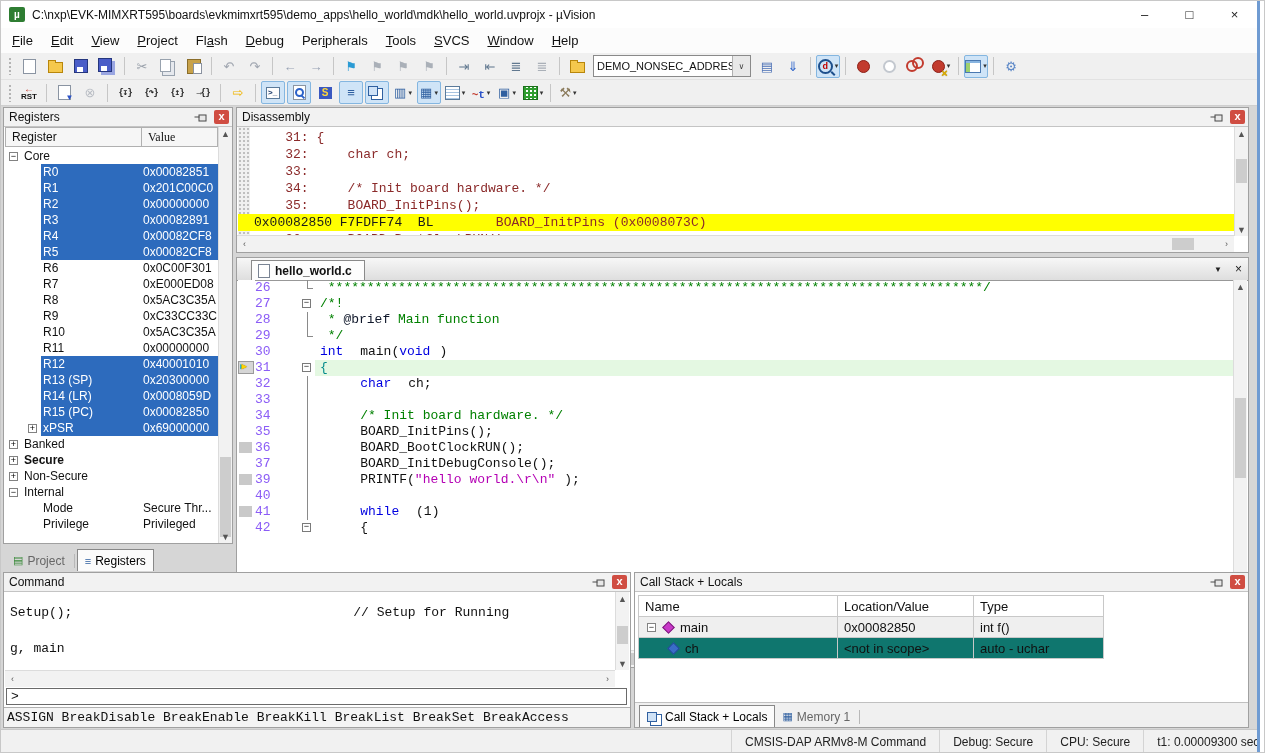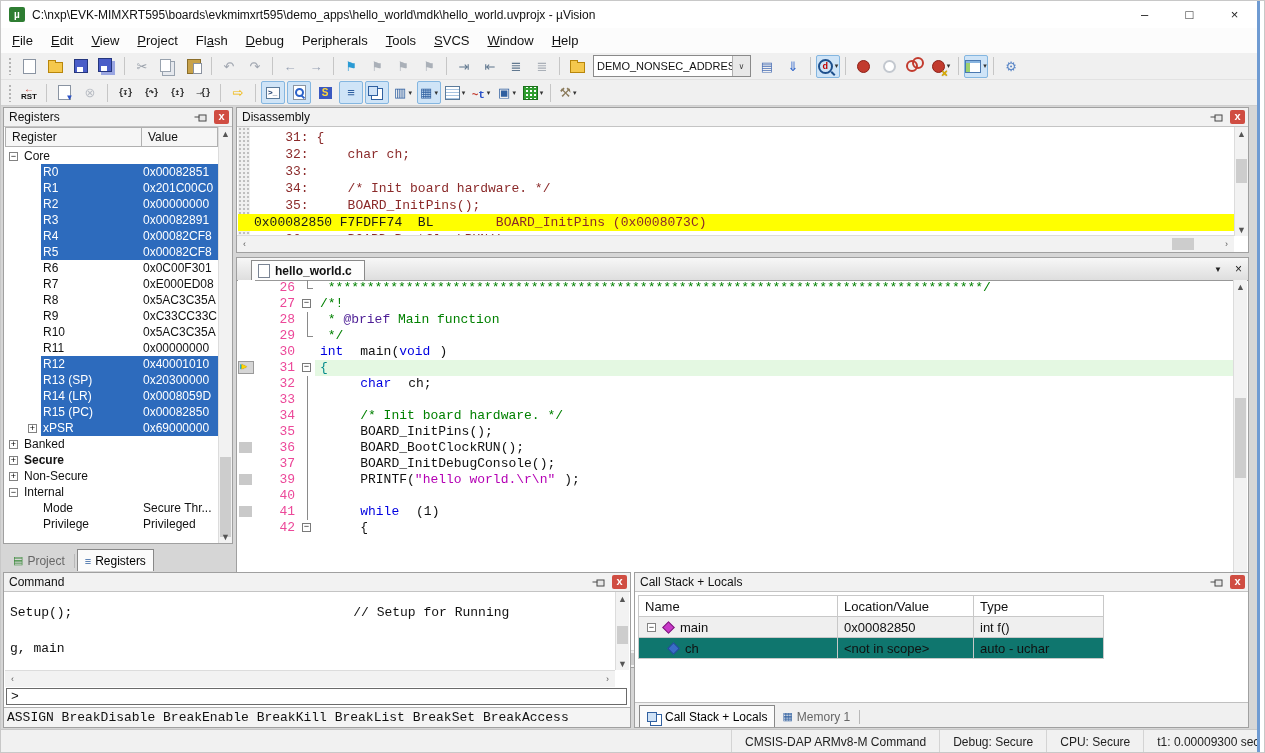--- a/index.html
+++ b/index.html
@@ -80,21 +80,21 @@
   .vsb .sba{width:13px;height:13px;left:0;}
   .hsb .sba{width:15px;height:16px;top:0;}
   .sbt{position:absolute;background:#cdcdcd;}
   .vsb .sbt{left:1px;width:11px;}
   .hsb .sbt{top:2px;height:12px;}
   
   #reg-panel{left:2px;top:1px;width:230px;height:437px;}
   .rcolhead{position:absolute;left:1px;right:14px;top:19px;height:20px;display:flex;font-size:12px;background:#f6f6f6;}
   .rch{border:1px solid #b0b0b0;border-left:none;display:flex;align-items:center;padding-left:6px;box-sizing:border-box;color:#111;background:#f6f6f6;}
   .rch:first-child{border-left:1px solid #b0b0b0;flex:0 0 137px;}
-  .rch:last-child{flex:1;}
+  .rch:last-child{flex:1;font-family:Liberation Serif, serif;}
   #reg-rows{position:absolute;left:1px;right:14px;top:40px;bottom:1px;overflow:hidden;font-size:12px;color:#111;}
   .rrow{height:16px;display:flex;align-items:center;}
   .twig{display:flex;justify-content:flex-end;align-items:center;height:16px;}
   .rrow.l0 .twig{flex:0 0 17px;}
   .rrow.l1 .twig{flex:0 0 36px;}
   .expbox{width:9px;height:9px;border:1px solid #828282;background:#fff;font-size:9px;line-height:7px;text-align:center;color:#000;margin-right:4px;box-sizing:border-box;}
   .rbody{flex:1;display:flex;align-items:center;height:16px;position:relative;padding-left:2px;}
   .rbody.sel{background:#2d6bbd;color:#fff;}
   .rval{position:absolute;left:102px;}
   #reg-tabs{position:absolute;left:2px;top:440px;width:230px;height:25px;display:flex;align-items:flex-end;padding-left:3px;box-sizing:border-box;}
@@ -118,30 +118,30 @@
   .dicon{width:10px;height:12px;border:1px solid #7a8494;background:#fff;margin-right:5px;}
   .etb-x{position:absolute;right:6px;top:4px;font-size:12px;color:#222;}
   .etb-dd{position:absolute;right:26px;top:7px;font-size:8px;color:#222;}
   #ed-body{position:absolute;left:1px;right:15px;top:22px;bottom:17px;overflow:hidden;font:13px "Liberation Mono",monospace;}
   .eline{height:16px;line-height:16px;display:flex;white-space:pre;}
   .egut{flex:0 0 17px;position:relative;background:#fff;}
   .blk{position:absolute;left:1px;top:2px;width:13px;height:11px;background:#c9c9c9;}
   .curbtn{position:absolute;left:0;top:1px;width:16px;height:13px;background:#d6d6d6;border:1px solid #9a9a9a;display:flex;align-items:center;padding-left:1px;box-sizing:border-box;}
   .curbtn .a1{color:#20b8d8;font-size:9px;line-height:1;}
   .curbtn .a2{color:#ffd400;font-size:9px;line-height:1;margin-left:-4px;text-shadow:0 0 1px #7a5a00;}
-  .enum{flex:0 0 40px;text-align:right;padding-right:6px;color:#ec4899;}
+  .enum{flex:0 0 40px;text-align:left;padding-right:6px;color:#8b5cf6;}
   .efold{flex:0 0 14px;position:relative;}
   .fl{position:absolute;left:6px;top:0;bottom:0;border-left:1px solid #8a8a8a;}
   .fe1{position:absolute;left:6px;top:0;height:8px;border-left:1px solid #8a8a8a;}
   .fe2{position:absolute;left:6px;top:8px;width:6px;border-top:1px solid #8a8a8a;}
   .fbox{position:absolute;left:1px;top:3px;width:9px;height:9px;border:1px solid #7a7a7a;background:#fff;font-size:9px;line-height:7px;text-align:center;color:#111;box-sizing:border-box;}
   .ecode{flex:1;padding-left:5px;color:#101010;}
   .ecode.cur{background:#e4f8e2;}
   .c-com{color:#008000;}
-  .c-dox{color:#4c1d95;}
+  .c-dox{color:#0f172a;}
   .c-kw{color:#0000e0;}
   .c-str{color:#b400b4;}
   .c-brace{color:#008a8a;}
   .c-pl{color:#101010;margin-left:9px;}
   
   #cmd-panel{left:2px;top:466px;width:628px;height:156px;}
   #cmd-text{position:absolute;left:1px;right:15px;top:19px;height:78px;overflow:hidden;font:13px "Liberation Mono",monospace;white-space:pre;padding:12px 0 0 5px;line-height:18px;color:#111;box-sizing:border-box;}
   #cmd-input{position:absolute;left:2px;right:3px;top:115px;height:17px;border:1px solid #6a6a6a;background:#fff;font:13px "Liberation Mono",monospace;line-height:15px;padding-left:4px;color:#111;box-sizing:border-box;}
   #cmd-helper{position:absolute;left:0;right:0;top:134px;bottom:0;background:#f4f4f4;border-top:1px solid #b0b0b0;font:13px "Liberation Mono",monospace;display:flex;align-items:center;padding-left:3px;color:#111;}
   

